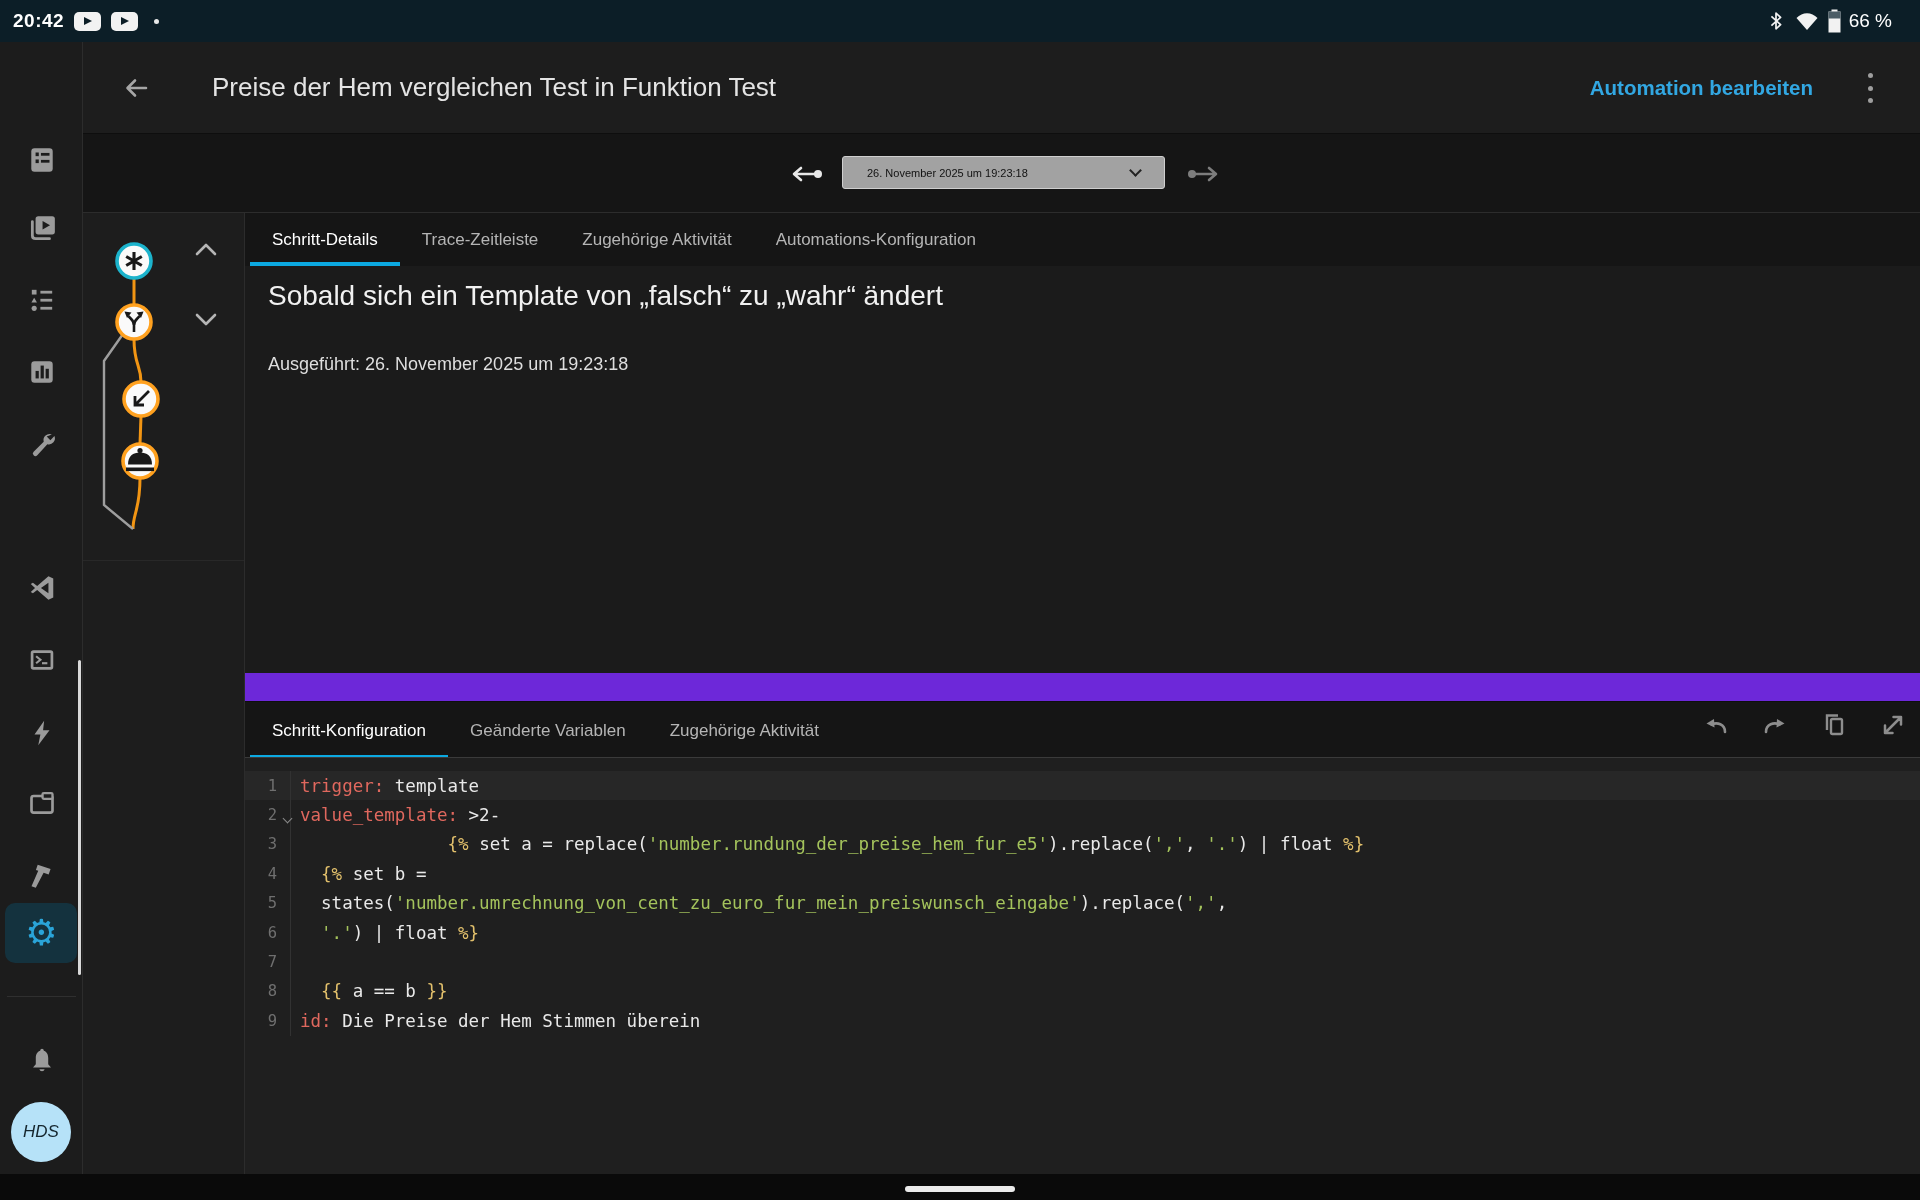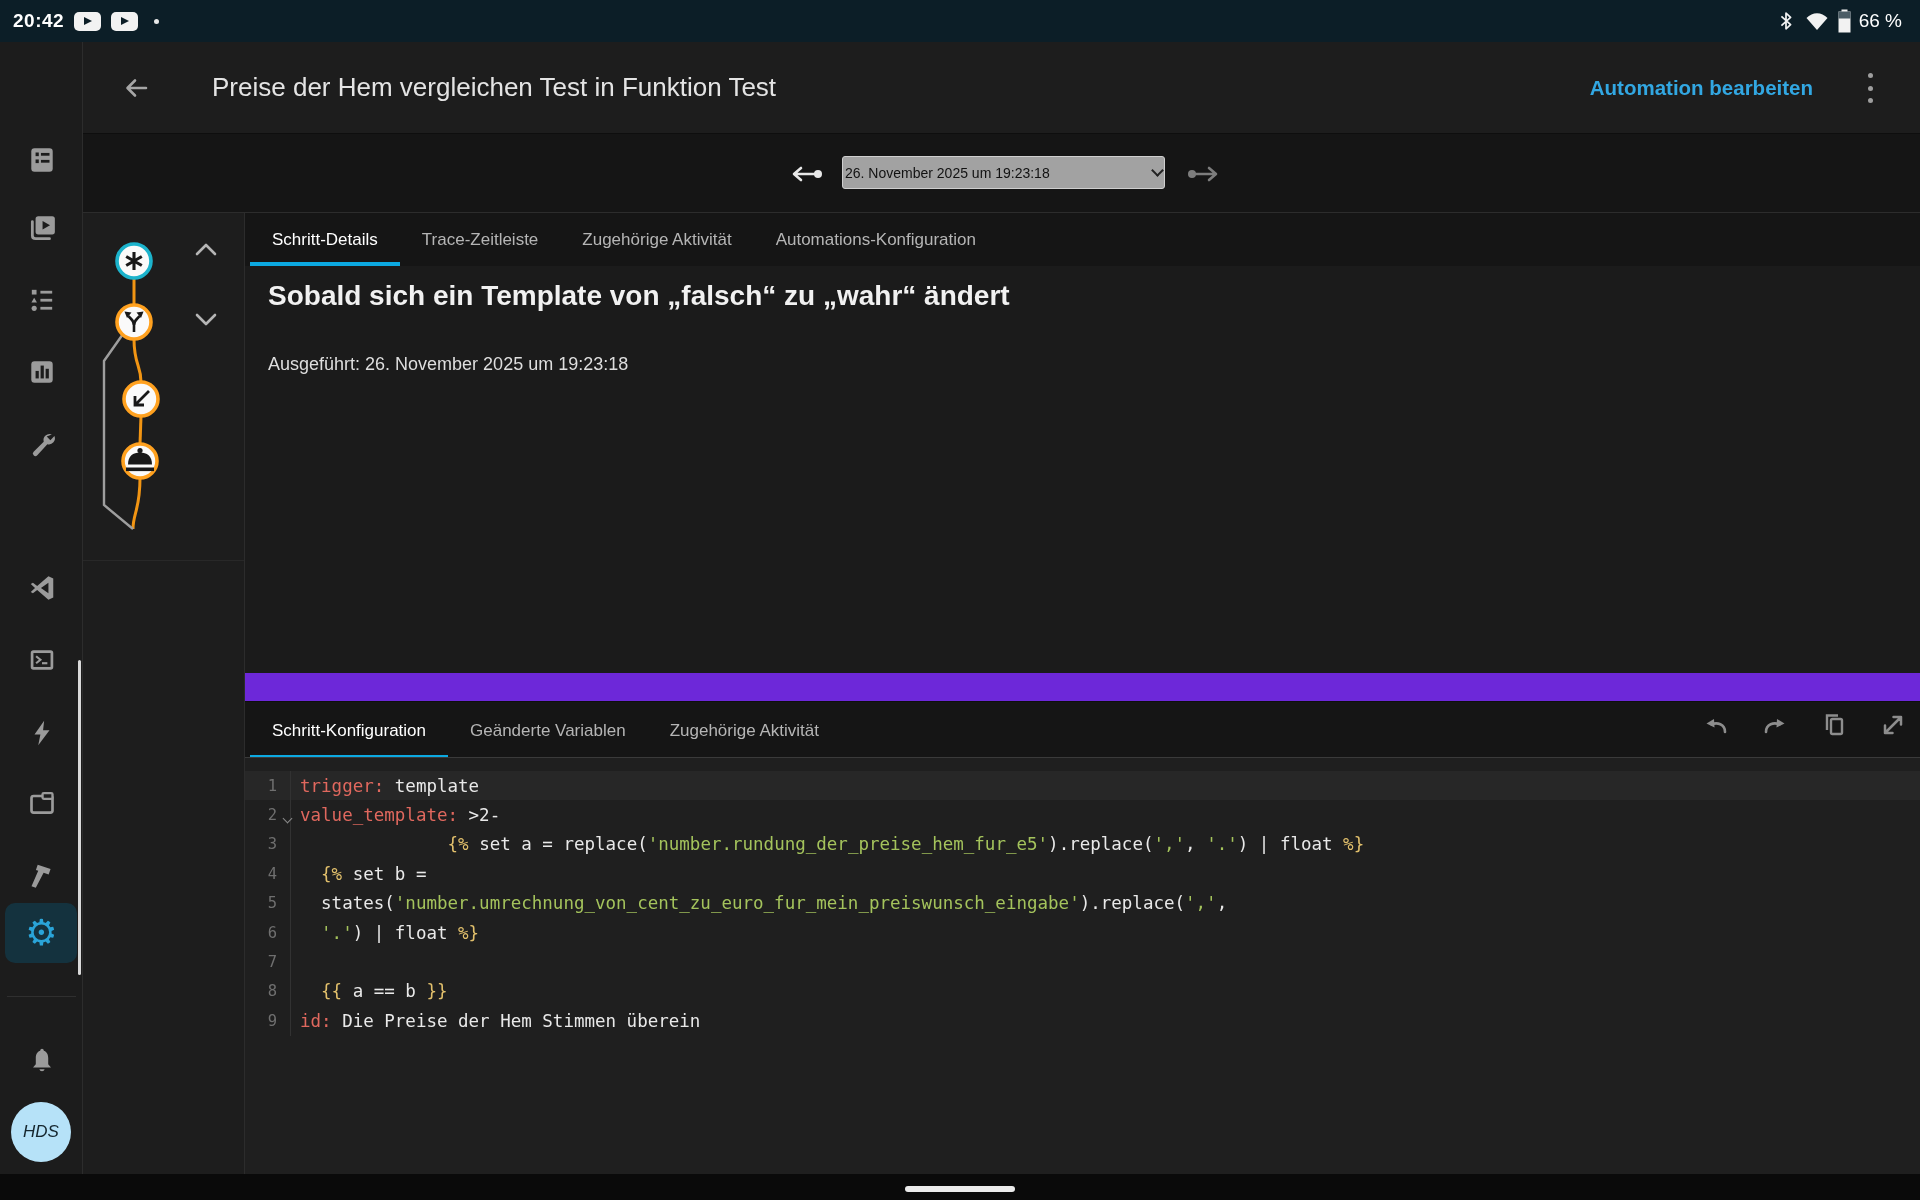--- a/index.html
+++ b/index.html
@@ -9,21 +9,21 @@
 
   
   .status-bar{position:absolute;left:0;top:0;width:1920px;height:42px;background:#0c1e27;
               display:flex;align-items:center;color:#fff;}
   .status-left{display:flex;align-items:center;gap:10px;padding-left:13px;}
   .clock{font-size:19px;font-weight:700;letter-spacing:.5px;}
   .yt{width:27px;height:19px;background:#f2f2f2;border-radius:5px;position:relative;}
   .yt::after{content:"";position:absolute;left:10px;top:5px;border-left:8px solid #0c1e27;
              border-top:4.5px solid transparent;border-bottom:4.5px solid transparent;}
   .sb-dot{width:5px;height:5px;border-radius:50%;background:#e8e8e8;margin-left:6px;}
-  .status-right{margin-left:auto;display:flex;align-items:center;gap:7px;padding-right:18px;}
+  .status-right{margin-left:auto;display:flex;align-items:center;gap:7px;padding-right:28px;}
   .batt-label{font-size:19px;font-weight:400;}
 
   
   .app-header{position:absolute;left:0;top:42px;width:1920px;height:91px;background:#1d1d1d;}
   .hamburger{position:absolute;left:28px;top:33px;width:27px;height:23px;display:flex;
              flex-direction:column;justify-content:space-between;cursor:pointer;}
   .hamburger span{height:3px;background:#a6a6a6;border-radius:1px;}
   .back-btn{position:absolute;left:122px;top:32px;width:28px;height:28px;}
   .page-title{position:absolute;left:212px;top:0;height:91px;line-height:91px;font-size:26px;
               color:#e4e4e4;white-space:nowrap;}
@@ -33,21 +33,21 @@
                  flex-direction:column;align-items:center;justify-content:space-between;cursor:pointer;}
   .overflow-menu i{width:5px;height:5px;border-radius:50%;background:#9e9e9e;}
 
   
   .trace-toolbar{position:absolute;left:83px;top:133px;width:1837px;height:80px;background:#151515;
                  border-top:1px solid #0e0e0e;}
   .run-prev{position:absolute;left:706px;top:28px;width:36px;height:24px;}
   .run-next{position:absolute;left:1102px;top:28px;width:36px;height:24px;opacity:.62;}
   .run-select{position:absolute;left:759px;top:22px;width:323px;height:33px;background:#a2a2a2;
               border:1px solid #cfcfcf;border-radius:3px;display:flex;align-items:center;
-              padding:0 2px;box-sizing:border-box;color:#121212;font-size:14px;cursor:pointer;}
+              padding:0 24px;box-sizing:border-box;color:#121212;font-size:11px;cursor:pointer;}
   .run-select .lbl{flex:1;white-space:nowrap;overflow:hidden;}
   .chev{width:7px;height:7px;border-right:2.2px solid #222;border-bottom:2.2px solid #222;
         transform:rotate(45deg);display:inline-block;margin-top:-4px;}
   .divider-h{position:absolute;left:83px;top:212px;width:1837px;height:1px;background:#2c2c2c;}
 
   
   .sidebar{position:absolute;left:0;top:42px;width:83px;height:1132px;background:#1c1c1c;
            border-right:1px solid #2c2c2c;box-sizing:border-box;}
   .side-item{position:absolute;left:27px;width:30px;height:30px;cursor:pointer;}
   .side-active-bg{position:absolute;left:5px;top:861px;width:72px;height:60px;border-radius:10px;
@@ -71,21 +71,21 @@
           align-items:stretch;padding-left:5px;box-sizing:border-box;}
   .tabbar.top{top:213px;height:53px;}
   .tabbar.bottom{top:701px;height:58px;border-top:1px solid #0e0e0e;}
   .tab{display:flex;align-items:center;padding:0 22px;font-size:17px;color:#b5b5b5;
        position:relative;cursor:pointer;white-space:nowrap;}
   .tab.active{color:#ffffff;}
   .tab.active::after{content:"";position:absolute;left:0;right:0;bottom:0;height:4px;background:#0ca9e1;}
 
   
   .step-details{position:absolute;left:245px;top:266px;width:1675px;height:407px;background:#1b1b1b;}
-  .step-heading{position:absolute;left:23px;top:14px;font-size:28px;font-weight:700;color:#f1f1f1;}
+  .step-heading{position:absolute;left:23px;top:14px;font-size:28px;font-weight:400;color:#f1f1f1;}
   .step-executed{position:absolute;left:23px;top:88px;font-size:18px;color:#dedede;}
 
   
   .editor-toolbar{position:absolute;top:711px;right:13px;display:flex;gap:31px;align-items:center;}
   .editor-toolbar .tbtn{width:28px;height:28px;cursor:pointer;}
   .editor{position:absolute;left:245px;top:757px;width:1675px;height:417px;background:#1f1f1f;
           border-top:1px solid #3a3a3a;box-sizing:border-box;padding-top:13px;}
   .code-row{display:flex;height:29.4px;align-items:center;}
   .code-row.active{background:#272727;}
   .gutter{flex:0 0 45px;text-align:right;padding-right:13px;box-sizing:border-box;

